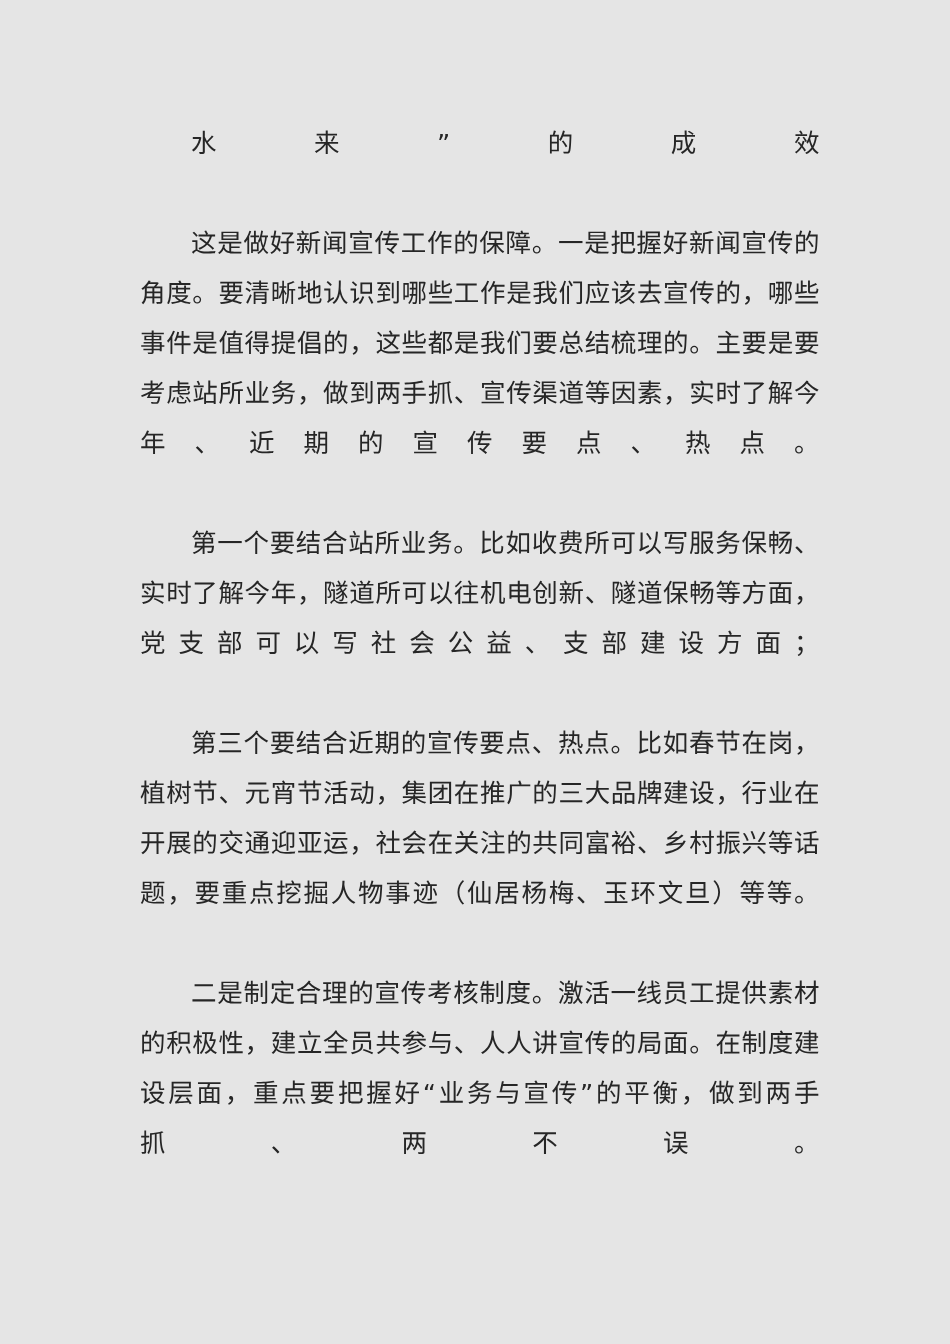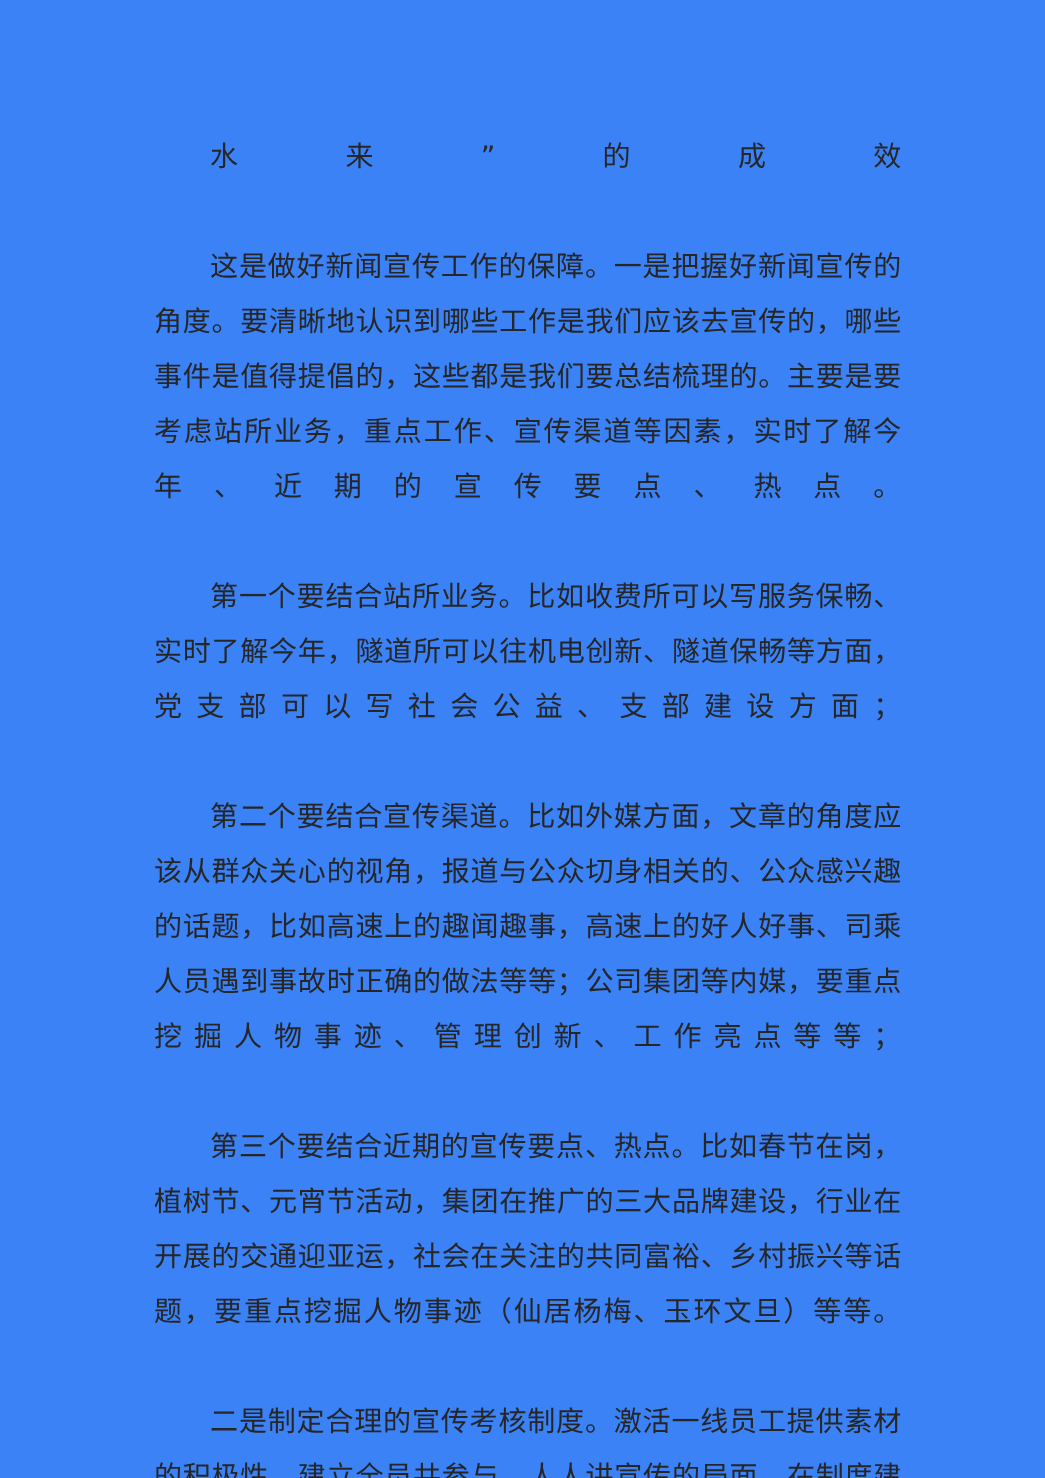--- a/index.html
+++ b/index.html
@@ -10,21 +10,21 @@
   }
 
   body {
     font-family: "DejaVu Sans", "Liberation Sans", sans-serif;
   }
 
   .page {
     position: relative;
     width: 950px;
     height: 1344px;
-    background: #3b82f6;
+    background: #e5e5e5;
     overflow: hidden;
     box-sizing: border-box;
     text-decoration: underline;
   }
 
   .doc-body {
     position: absolute;
     left: 140px;
     top: 118px;
     width: 680px;
@@ -58,24 +58,23 @@
   }
 </style>
 </head>
 <body>
 
 <div class="page">
   <div class="doc-body">
 
     <p class="para indent">水来”的成效</p>
 
-    <p class="para indent">这是做好新闻宣传工作的保障。一是把握好新闻宣传的角度。要清晰地认识到哪些工作是我们应该去宣传的，哪些事件是值得提倡的，这些都是我们要总结梳理的。主要是要考虑站所业务，重点工作、宣传渠道等因素，实时了解今年、近期的宣传要点、热点。</p>
+    <p class="para indent">这是做好新闻宣传工作的保障。一是把握好新闻宣传的角度。要清晰地认识到哪些工作是我们应该去宣传的，哪些事件是值得提倡的，这些都是我们要总结梳理的。主要是要考虑站所业务，做到两手抓、宣传渠道等因素，实时了解今年、近期的宣传要点、热点。</p>
 
     <p class="para indent">第一个要结合站所业务。比如收费所可以写服务保畅、实时了解今年，隧道所可以往机电创新、隧道保畅等方面，党支部可以写社会公益、支部建设方面；</p>
 
-    <p class="para indent">第二个要结合宣传渠道。比如外媒方面，文章的角度应该从群众关心的视角，报道与公众切身相关的、公众感兴趣的话题，比如高速上的趣闻趣事，高速上的好人好事、司乘人员遇到事故时正确的做法等等；公司集团等内媒，要重点挖掘人物事迹、管理创新、工作亮点等等；</p>
 
     <p class="para indent">第三个要结合近期的宣传要点、热点。比如春节在岗，植树节、元宵节活动，集团在推广的三大品牌建设，行业在开展的交通迎亚运，社会在关注的共同富裕、乡村振兴等话题，要重点挖掘人物事迹（仙居杨梅、玉环文旦）等等。</p>
 
     <p class="para indent">二是制定合理的宣传考核制度。激活一线员工提供素材的积极性，建立全员共参与、人人讲宣传的局面。在制度建设层面，重点要把握好“业务与宣传”的平衡，做到两手抓、两不误。</p>
 
   </div>
 </div>
 
 </body></html>

